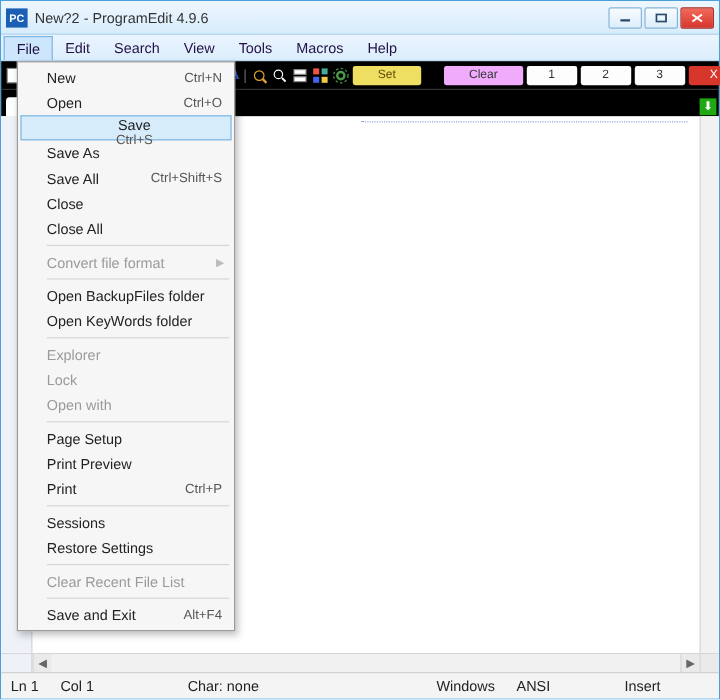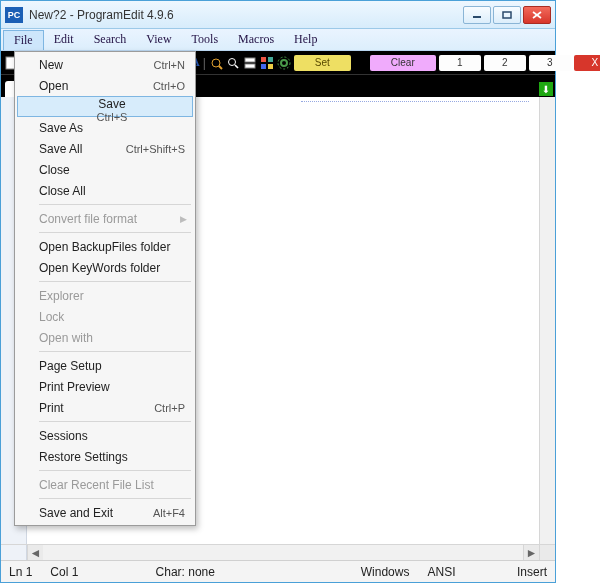--- a/index.html
+++ b/index.html
@@ -1,28 +1,28 @@
 <!DOCTYPE html>
 <html><head>
 <meta charset="utf-8">
 <style>
 * { box-sizing: border-box; margin: 0; padding: 0; font-family: "Segoe UI", Tahoma, sans-serif; font-size: 12px; }
 html, body { width: 600px; height: 583px; overflow: hidden; }
 
-.window { width: 556px; height: 583px; border: 1px solid #4aa0d8; background: #fff; display: flex; flex-direction: column; }
+.window { width: 600px; height: 583px; border: 1px solid #4aa0d8; background: #fff; display: flex; flex-direction: column; }
 
 .titlebar { height: 28px; background: linear-gradient(#eef7ff, #d7ecfb); display: flex; align-items: center; padding: 0 4px; border-bottom: 1px solid #9cc9e8; }
 .titlebar .app-icon { width: 18px; height: 16px; background: #1b5fb5; color: #fff; font-size: 9px; font-weight: bold; display: flex; align-items: center; justify-content: center; margin-right: 6px; }
 .titlebar .title { flex: 1; color: #333; }
 .winbtns { display: flex; gap: 2px; }
 .winbtn { width: 28px; height: 18px; border: 1px solid #8ab5d6; background: linear-gradient(#f8fcff,#dceefb); display: flex; align-items: center; justify-content: center; font-size: 10px; color: #2b4a6b; border-radius: 2px; }
 .winbtn.close { background: linear-gradient(#f26a5b,#d7362b); border-color: #a92b22; color: #fff; }
 
 .menubar { height: 22px; background: linear-gradient(#eaf4ff,#dceefc); display: flex; align-items: stretch; border-bottom: 1px solid #b9d5ef; padding-left: 2px; }
-.menuitem { padding: 0 10px; display: flex; align-items: center; color: #214; cursor: default; font-family: Liberation Serif, serif; }
+.menuitem { padding: 0 10px; display: flex; align-items: center; color: #214; cursor: default; }
 .menuitem.active { background: #cde6fb; border: 1px solid #7eb6e2; border-bottom: none; margin-top: 1px; }
 
 .toolbar { height: 24px; background: #000; display: flex; align-items: center; padding: 0 3px; gap: 3px; border-bottom: 1px solid #333; position: relative; }
 .tico { width: 18px; height: 18px; display: flex; align-items: center; justify-content: center; font-size: 12px; color: #fff; }
 .tbtn { height: 16px; padding: 0 21px; font-size: 10px; display: flex; align-items: center; border-radius: 2px; }
 .tbtn.set { background: #eedf63; color: #5a4c00; }
 .tbtn.clear { background: #f0abfc; color: #333; margin-left: 16px; }
 .tbtn.num { background: #fdfdfd; color: #333; width: 16px; justify-content: center; }
 .tbtn.x { background: #d7362b; color: #fff; width: 24px; justify-content: center; }
 .download-edge { position: absolute; right: 2px; bottom: -22px; width: 14px; height: 14px; background:#1fa812; display:flex; align-items:center; justify-content:center; color:#fff; font-size:10px;}

